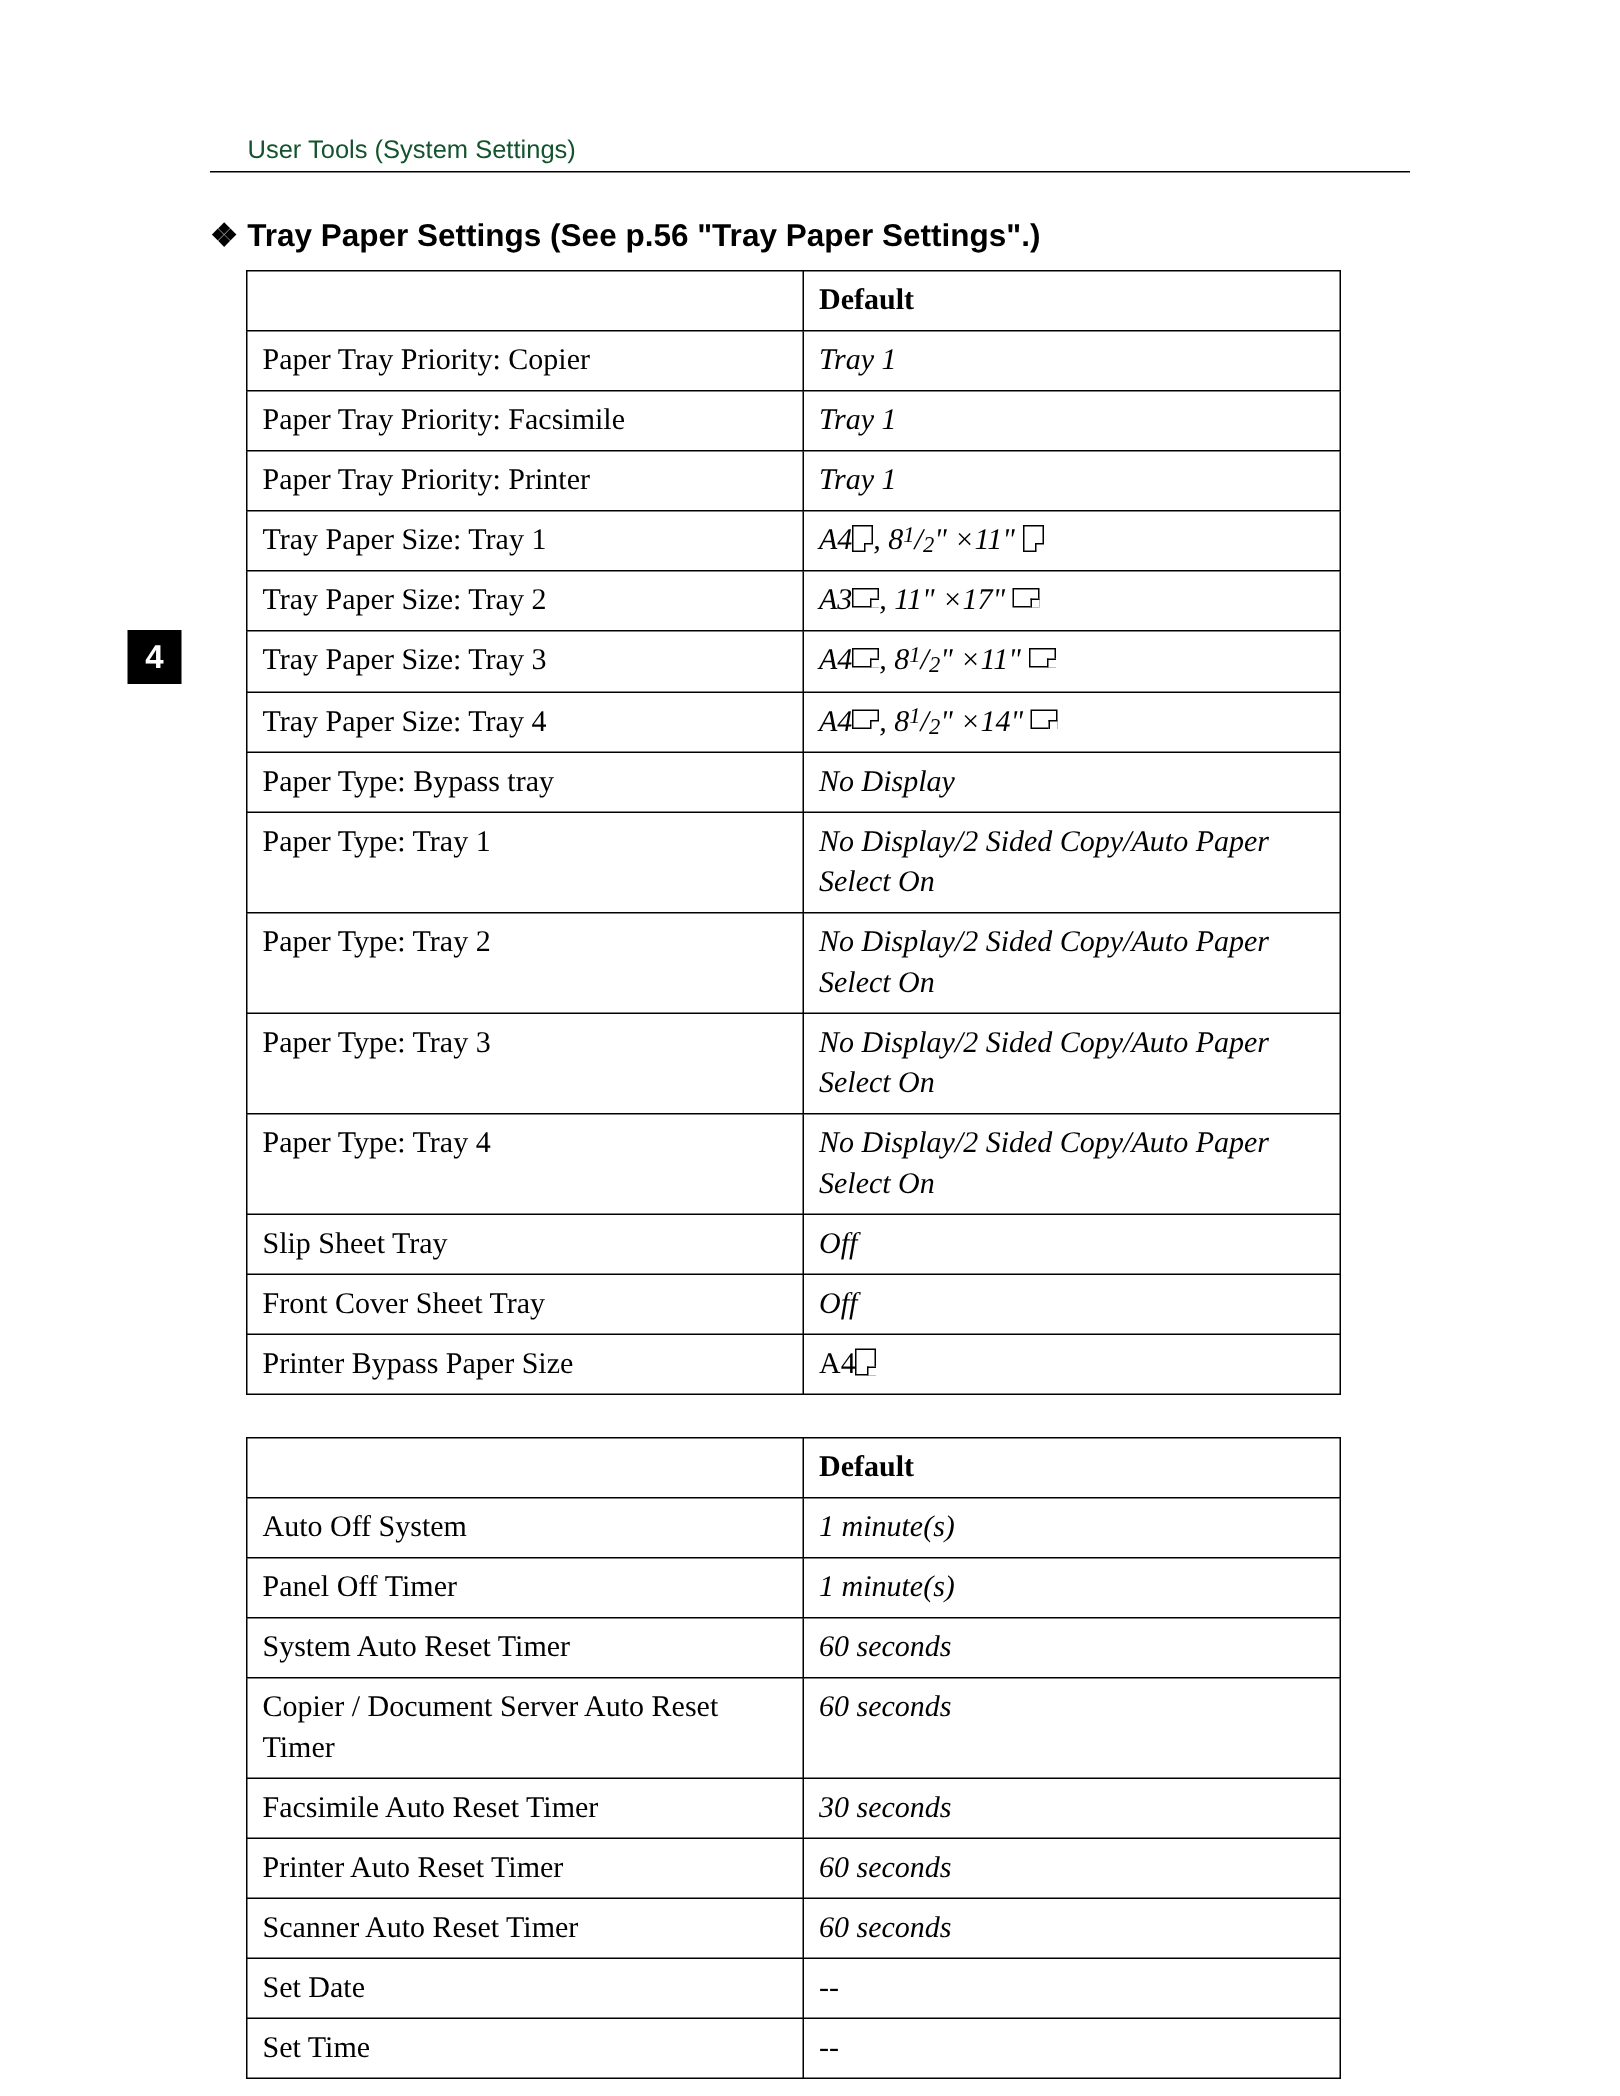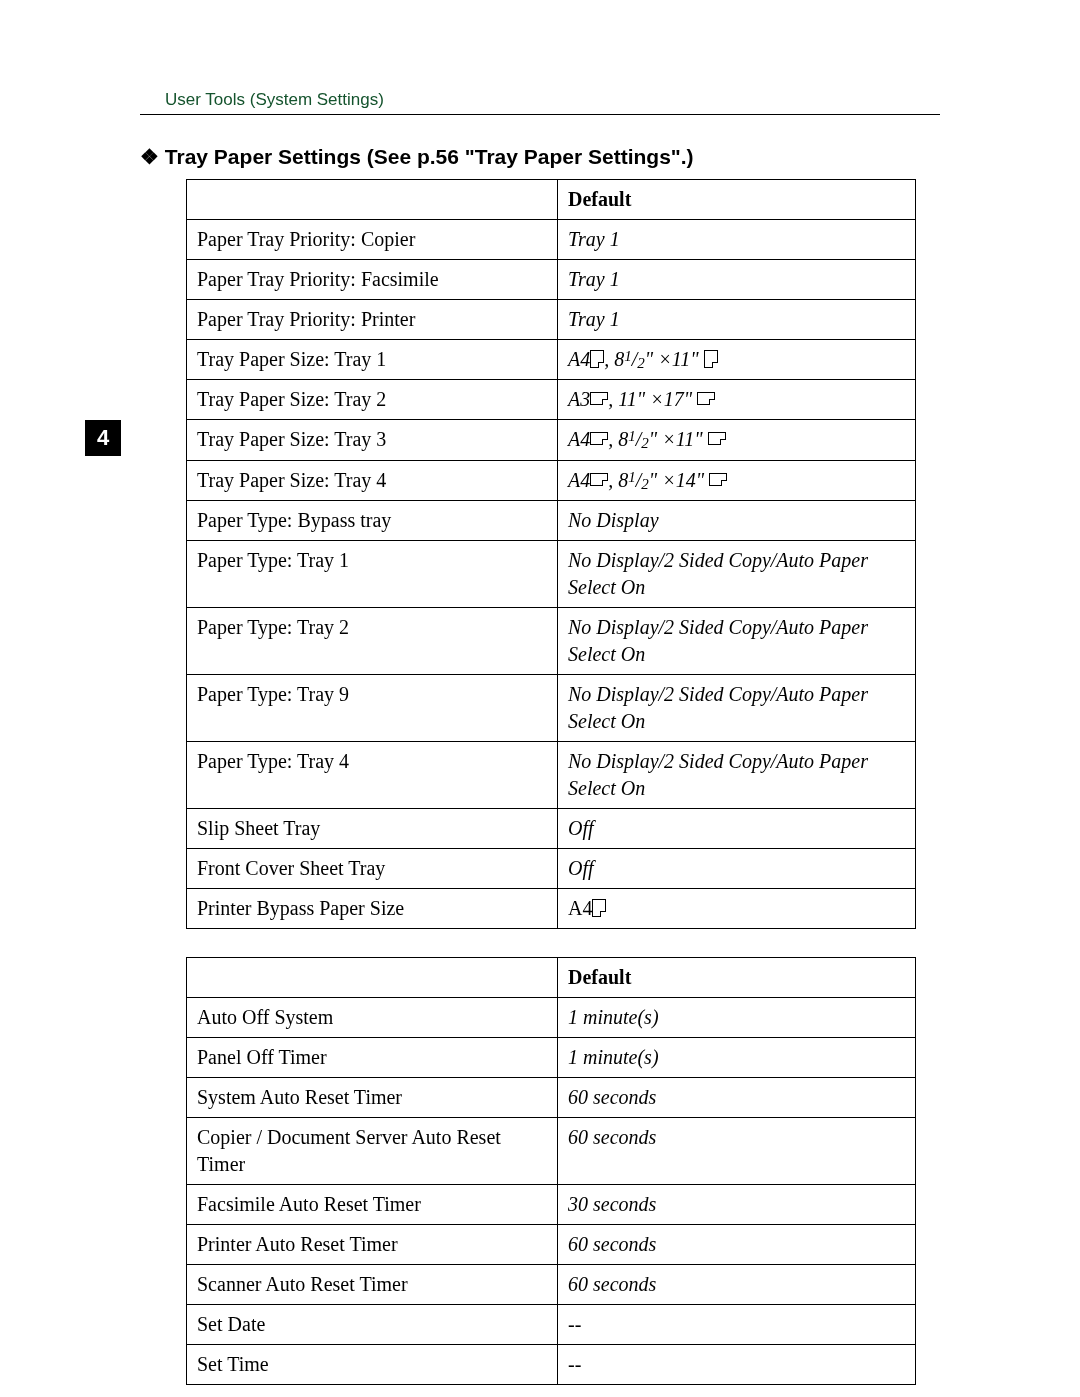--- a/index.html
+++ b/index.html
@@ -33,21 +33,21 @@
     font-family: Arial, Helvetica, sans-serif;
     font-weight: bold;
     font-size: 21px;
     margin: 0 0 10px 0;
   }
   .diamond {
     display: inline-block;
     margin-right: 6px;
   }
   .section-block {
-    margin-left: 46px;
+    margin-left: 24px;
     margin-bottom: 28px;
   }
   table.settings {
     border-collapse: collapse;
     width: 730px;
     table-layout: fixed;
   }
   table.settings th, table.settings td {
     border: 1px solid #000;
     padding: 6px 10px 6px 10px;
@@ -172,21 +172,21 @@
               </tr>
               <tr>
                 <td class="setting-name">Paper Type: Tray 1</td>
                 <td class="setting-default"><span class="italic">No Display/2 Sided Copy/Auto Paper Select On</span></td>
               </tr>
               <tr>
                 <td class="setting-name">Paper Type: Tray 2</td>
                 <td class="setting-default"><span class="italic">No Display/2 Sided Copy/Auto Paper Select On</span></td>
               </tr>
               <tr>
-                <td class="setting-name">Paper Type: Tray 9</td>
+                <td class="setting-name">Paper Type: Tray 3</td>
                 <td class="setting-default"><span class="italic">No Display/2 Sided Copy/Auto Paper Select On</span></td>
               </tr>
               <tr>
                 <td class="setting-name">Paper Type: Tray 4</td>
                 <td class="setting-default"><span class="italic">No Display/2 Sided Copy/Auto Paper Select On</span></td>
               </tr>
               <tr>
                 <td class="setting-name">Slip Sheet Tray</td>
                 <td class="setting-default"><span class="italic">Off</span></td>
               </tr>

